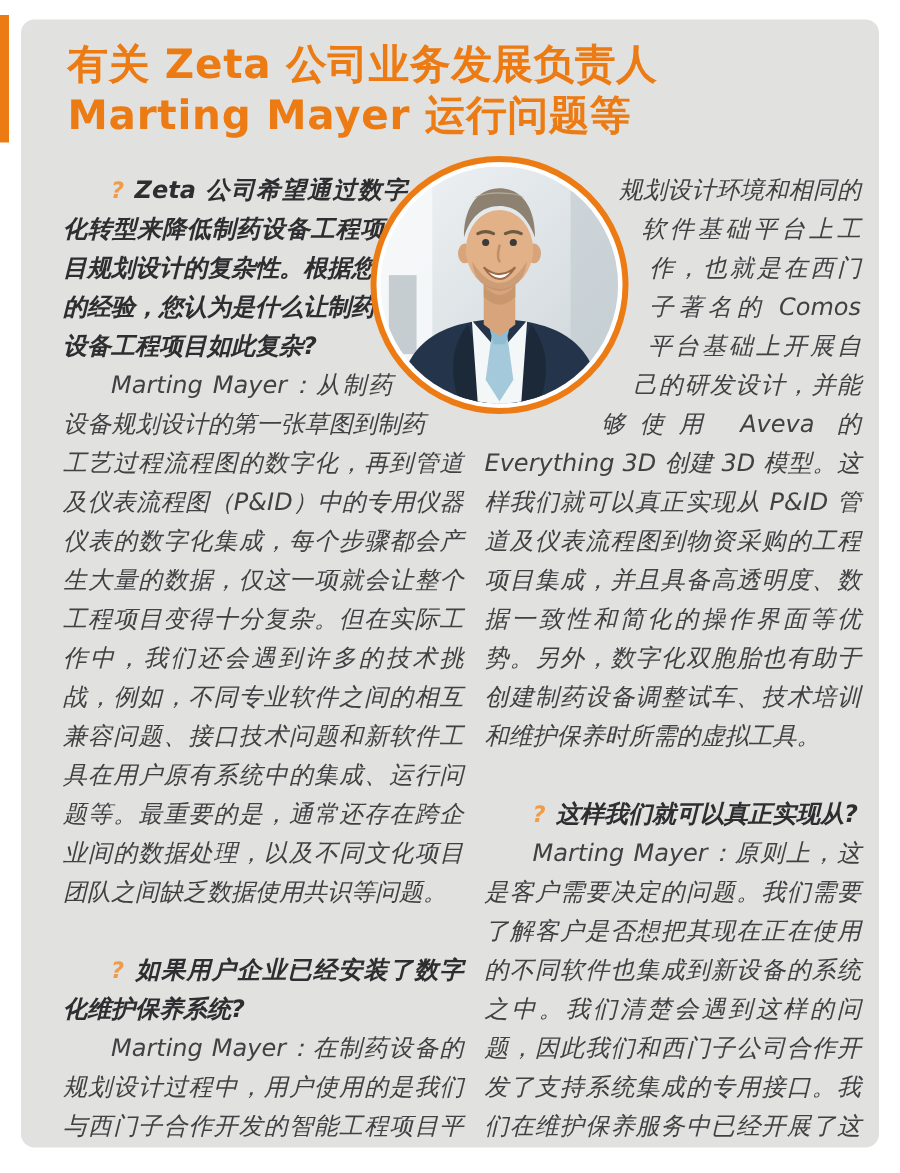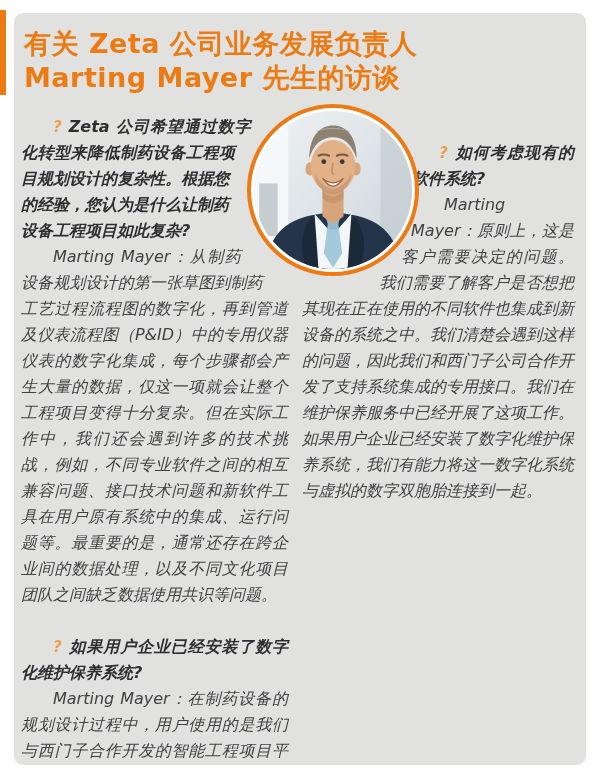--- a/index.html
+++ b/index.html
@@ -7,21 +7,21 @@
     width:600px;height:782px;background:#ffffff;
     font-family:"DejaVu Sans","Liberation Sans",sans-serif;
     position:relative;overflow:hidden;
   }
   .accent-bar{
     position:absolute;left:0;top:10px;width:6px;height:85px;background:#ec7b13;
   }
   .card{
     position:absolute;left:14px;top:13px;width:572px;height:752px;
     background:#e1e1e0;border-radius:9px;
-    padding:14px 12px 0 7px;box-sizing:border-box;overflow:hidden;
+    padding:14px 12px 0 28px;box-sizing:border-box;overflow:hidden;
   }
   h1.title{
     margin:0 0 0 3px;font-size:27px;line-height:34px;font-weight:700;
     color:#ec7b13;letter-spacing:0.5px;
   }
   .content{
     display:flex;gap:14px;margin-top:19px;
   }
   .col{font-size:16px;line-height:26px;color:#414042;text-align:justify;}
   .col-left{width:267px;flex:0 0 267px;}
@@ -56,36 +56,37 @@
   .photo-img svg{display:block;width:158px;height:158px;}
 </style>
 </head>
 <body>
 
 <div class="accent-bar"></div>
 
 <div class="card">
   <h1 class="title">
     <span>有关 Zeta 公司业务发展负责人</span><br>
-    <span>Marting Mayer 先生的访谈</span>
+    <span>Marting Mayer 运行问题等</span>
   </h1>
 
   <div class="content">
 
     <div class="col col-left">
       <div class="wrap-spacer spacer-right"></div>
       <p class="question"><span class="qmark">?</span><span>Zeta 公司希望通过数字化转型来降低制药设备工程项目规划设计的复杂性。根据您的经验，您认为是什么让制药设备工程项目如此复杂?</span></p>
       <p class="answer">Marting Mayer：从制药设备规划设计的第一张草图到制药工艺过程流程图的数字化，再到管道及仪表流程图（P&amp;ID）中的专用仪器仪表的数字化集成，每个步骤都会产生大量的数据，仅这一项就会让整个工程项目变得十分复杂。但在实际工作中，我们还会遇到许多的技术挑战，例如，不同专业软件之间的相互兼容问题、接口技术问题和新软件工具在用户原有系统中的集成、运行问题等。最重要的是，通常还存在跨企业间的数据处理，以及不同文化项目团队之间缺乏数据使用共识等问题。</p>
       <p class="question spaced"><span class="qmark">?</span><span>如果用户企业已经安装了数字化维护保养系统?</span></p>
       <p class="answer">Marting Mayer：在制药设备的规划设计过程中，用户使用的是我们与西门子合作开发的智能工程项目平台。借助这一平台，所有的项目参与者都能在相同的</p>
     </div>
 
     <div class="col col-right">
       <div class="wrap-spacer spacer-left"></div>
-      <p class="question spaced"><span class="qmark">?</span><span>如何考虑现有的软件系统?</span></p>
+      <p class="answer cont">规划设计环境和相同的软件基础平台上工作，也就是在西门子著名的 Comos 平台基础上开展自己的研发设计，并能够使用 Aveva 的 Everything 3D 创建 3D 模型。这样我们就可以真正实现从 P&amp;ID 管道及仪表流程图到物资采购的工程项目集成，并且具备高透明度、数据一致性和简化的操作界面等优势。另外，数字化双胞胎也有助于创建制药设备调整试车、技术培训和维护保养时所需的虚拟工具。</p>
+      <p class="question spaced"><span class="qmark">?</span><span>这样我们就可以真正实现从?</span></p>
       <p class="answer">Marting Mayer：原则上，这是客户需要决定的问题。我们需要了解客户是否想把其现在正在使用的不同软件也集成到新设备的系统之中。我们清楚会遇到这样的问题，因此我们和西门子公司合作开发了支持系统集成的专用接口。我们在维护保养服务中已经开展了这项工作。如果用户企业已经安装了数字化维护保养系统，我们有能力将这一数字化系统与虚拟的数字双胞胎连接到一起。</p>
     </div>
 
   </div>
 </div>
 
 <div class="photo-ring">
   <span class="photo-img">
     <svg viewBox="0 0 120 120" xmlns="http://www.w3.org/2000/svg">
       <defs>

